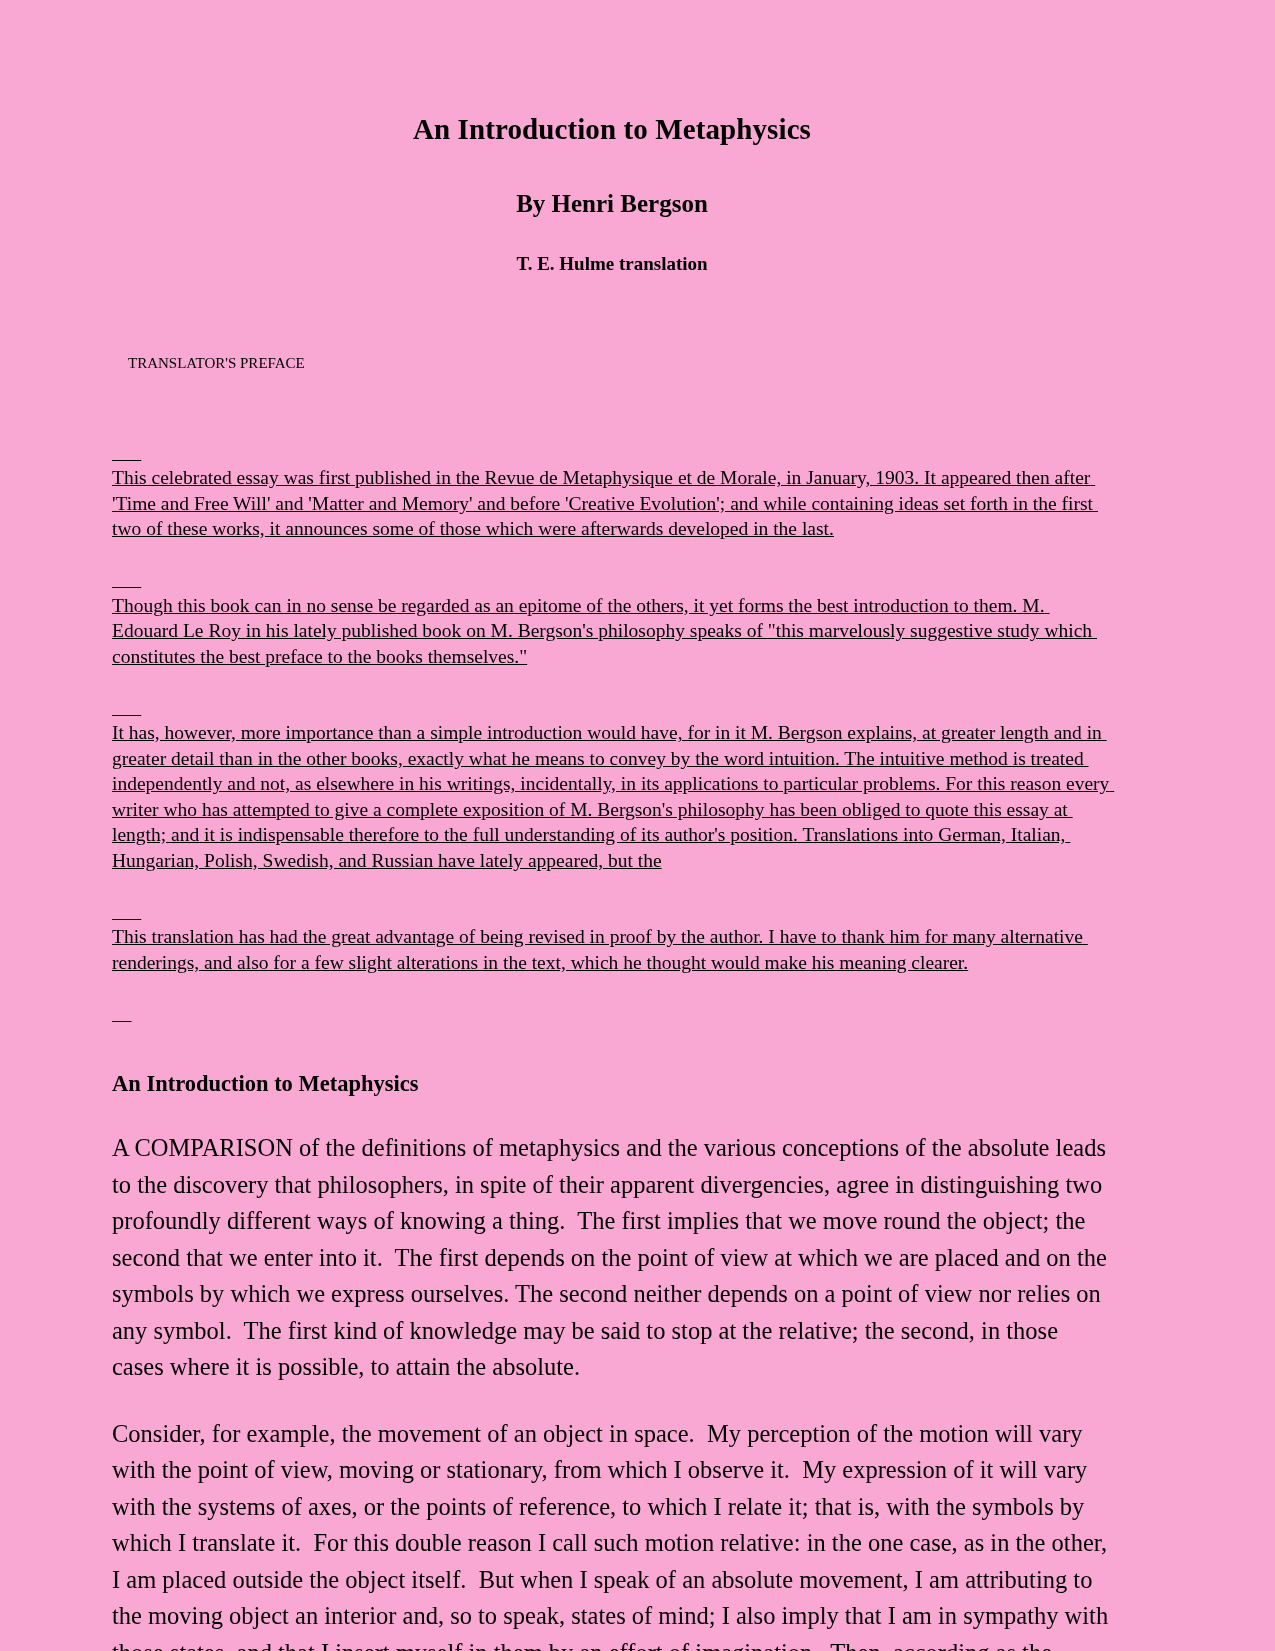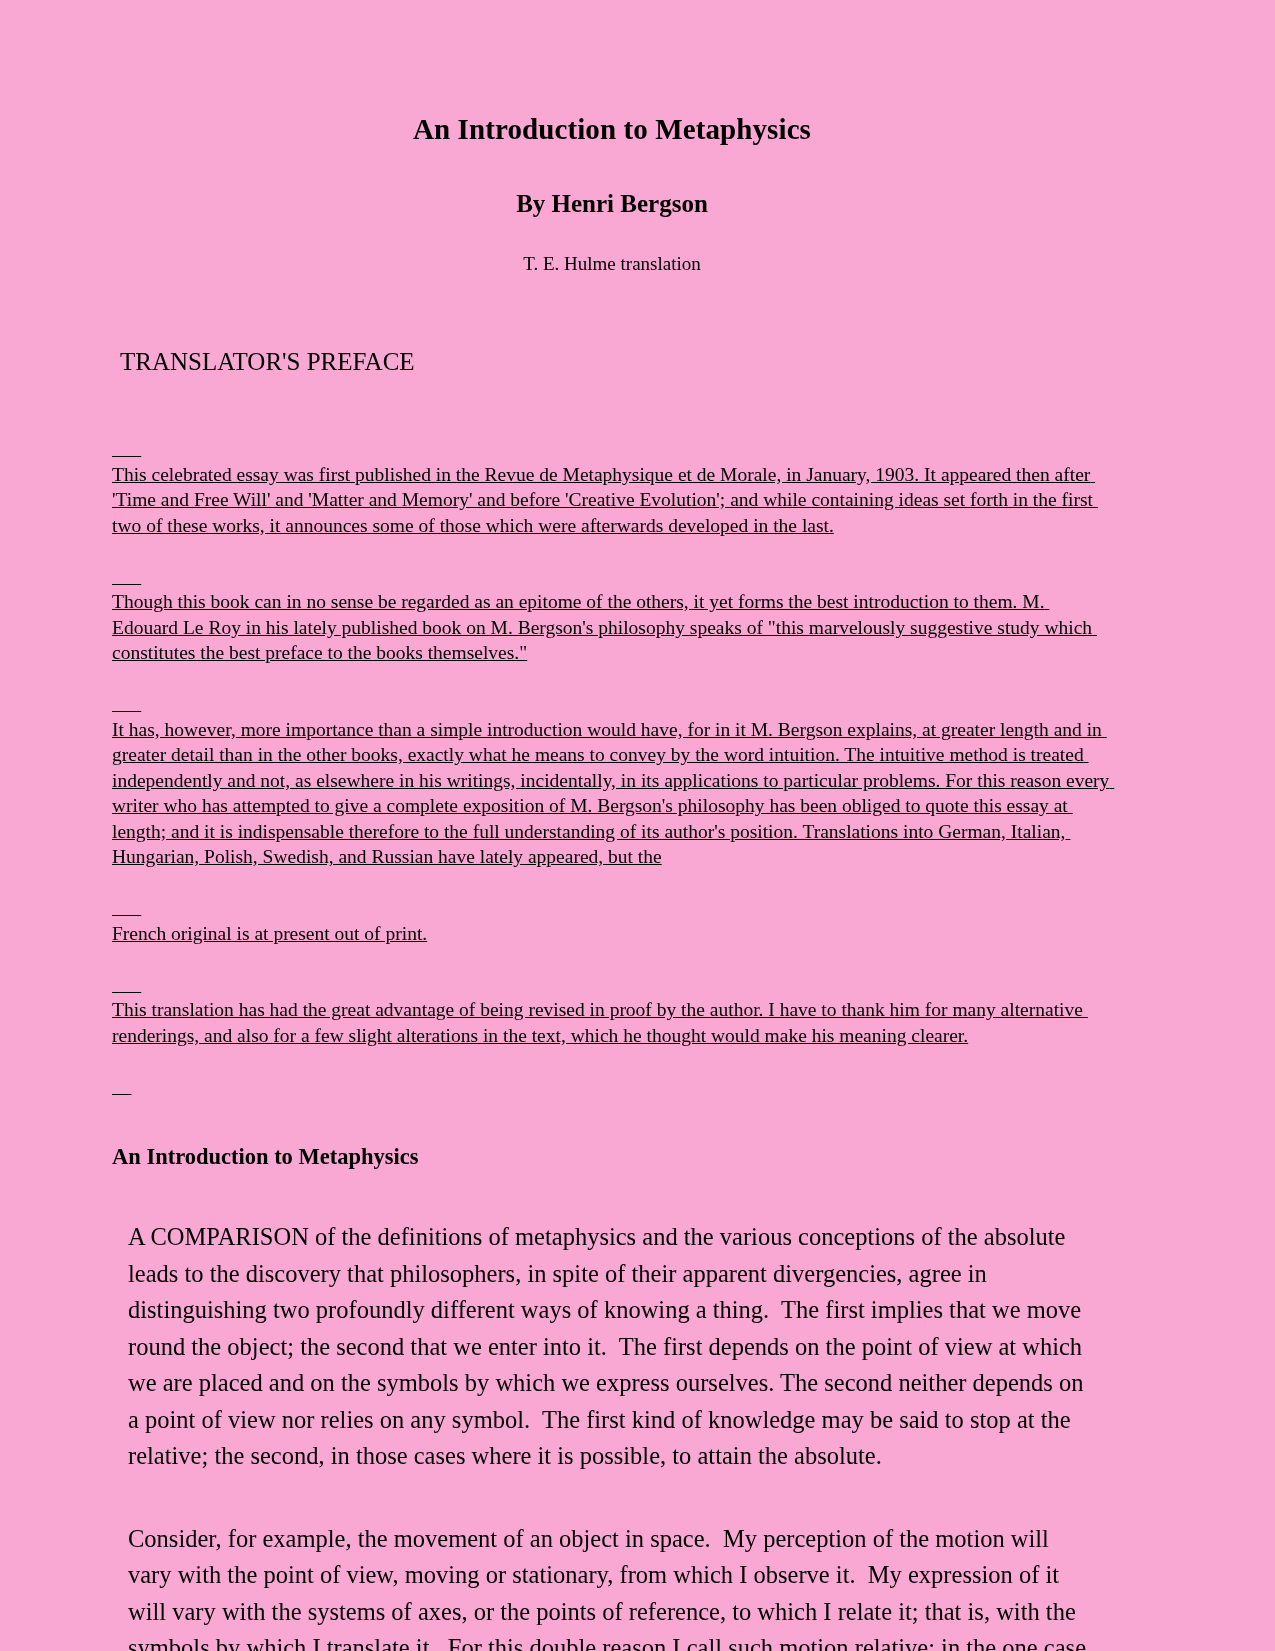--- a/index.html
+++ b/index.html
@@ -43,31 +43,31 @@
     text-align: center;
     font-size: 25px;
     font-weight: bold;
     line-height: 1.2;
     margin: 0;
     padding-top: 42px;
   }
   .doc-translator {
     text-align: center;
     font-size: 19px;
-    font-weight: normal;
+    font-weight: bold;
     line-height: 1.2;
     margin: 0;
     padding-top: 34px;
   }
 
   
   .preface-heading {
-    font-size: 25px;
+    font-size: 15px;
     line-height: 1.25;
-    margin: 8px;
+    margin: 16px;
     padding-top: 62px;
     white-space: pre-wrap;
   }
   .preface-body {
     font-size: 19.5px;
     line-height: 25.5px;
     margin: 0;
     padding-top: 26px;
     white-space: pre-wrap;
     text-decoration: underline;
@@ -83,21 +83,21 @@
     line-height: 1.25;
     margin: 0;
     padding-top: 44px;
     white-space: pre-wrap;
   }
 
   
   .body-para {
     font-size: 24.5px;
     line-height: 36.5px;
-    margin: 16px;
+    margin: 0;
     padding-top: 30px;
     white-space: pre-wrap;
     text-align: left;
   }
   .body-para:first-of-type {
     padding-top: 32px;
   }
 </style>
 </head>
 <body>
@@ -110,21 +110,20 @@
     <div class="doc-author">By Henri Bergson</div>
 
     <div class="doc-translator">T. E. Hulme translation</div>
 
     <div class="preface-heading">TRANSLATOR'S PREFACE</div>
 
     <div class="preface-body">
       <span class="blk">This celebrated essay was first published in the Revue de Metaphysique et de Morale, in January, 1903. It appeared then after 'Time and Free Will' and 'Matter and Memory' and before 'Creative Evolution'; and while containing ideas set forth in the first two of these works, it announces some of those which were afterwards developed in the last.</span>
       <span class="blk">Though this book can in no sense be regarded as an epitome of the others, it yet forms the best introduction to them. M. Edouard Le Roy in his lately published book on M. Bergson's philosophy speaks of "this marvelously suggestive study which constitutes the best preface to the books themselves."</span>
       <span class="blk">It has, however, more importance than a simple introduction would have, for in it M. Bergson explains, at greater length and in greater detail than in the other books, exactly what he means to convey by the word intuition. The intuitive method is treated independently and not, as elsewhere in his writings, incidentally, in its applications to particular problems. For this reason every writer who has attempted to give a complete exposition of M. Bergson's philosophy has been obliged to quote this essay at length; and it is indispensable therefore to the full understanding of its author's position. Translations into German, Italian, Hungarian, Polish, Swedish, and Russian have lately appeared, but the</span>
-      <span class="blk">French original is at present out of print.</span>
       <span class="blk">This translation has had the great advantage of being revised in proof by the author. I have to thank him for many alternative renderings, and also for a few slight alterations in the text, which he thought would make his meaning clearer.</span>
     </div>
 
     <h2 class="section-heading">An Introduction to Metaphysics</h2>
 
     <p class="body-para">A COMPARISON of the definitions of metaphysics and the various conceptions of the absolute leads to the discovery that philosophers, in spite of their apparent divergencies, agree in distinguishing two profoundly different ways of knowing a thing.  The first implies that we move round the object; the second that we enter into it.  The first depends on the point of view at which we are placed and on the symbols by which we express ourselves. The second neither depends on a point of view nor relies on any symbol.  The first kind of knowledge may be said to stop at the relative; the second, in those cases where it is possible, to attain the absolute.</p>
 
     <p class="body-para">Consider, for example, the movement of an object in space.  My perception of the motion will vary with the point of view, moving or stationary, from which I observe it.  My expression of it will vary with the systems of axes, or the points of reference, to which I relate it; that is, with the symbols by which I translate it.  For this double reason I call such motion relative: in the one case, as in the other, I am placed outside the object itself.  But when I speak of an absolute movement, I am attributing to the moving object an interior and, so to speak, states of mind; I also imply that I am in sympathy with those states, and that I insert myself in them by an effort of imagination.  Then, according as the object is moving or stationary, according as it adopts one movement or another, what I experience will vary. And what I experience will depend neither on the point of view I may take up in regard to the object, since I am inside the object itself, nor on the symbols by which I may translate the motion, since I have rejected all translations in order to possess the original.  In short, I shall no longer grasp the movement from without, remaining where I am, but from where it is, from within, as it is in itself. I shall possess an absolute.</p>
 
   </div>

